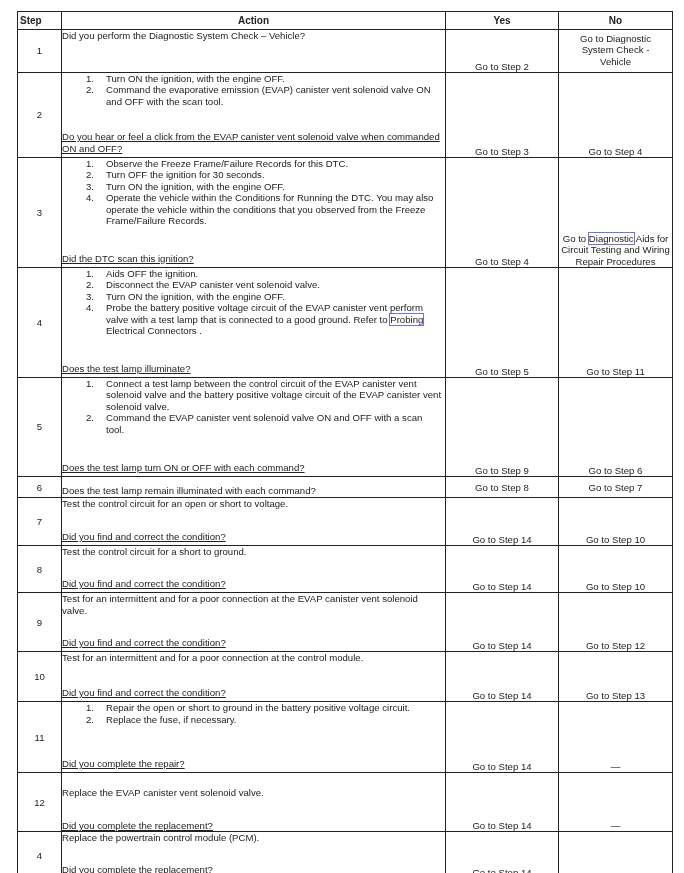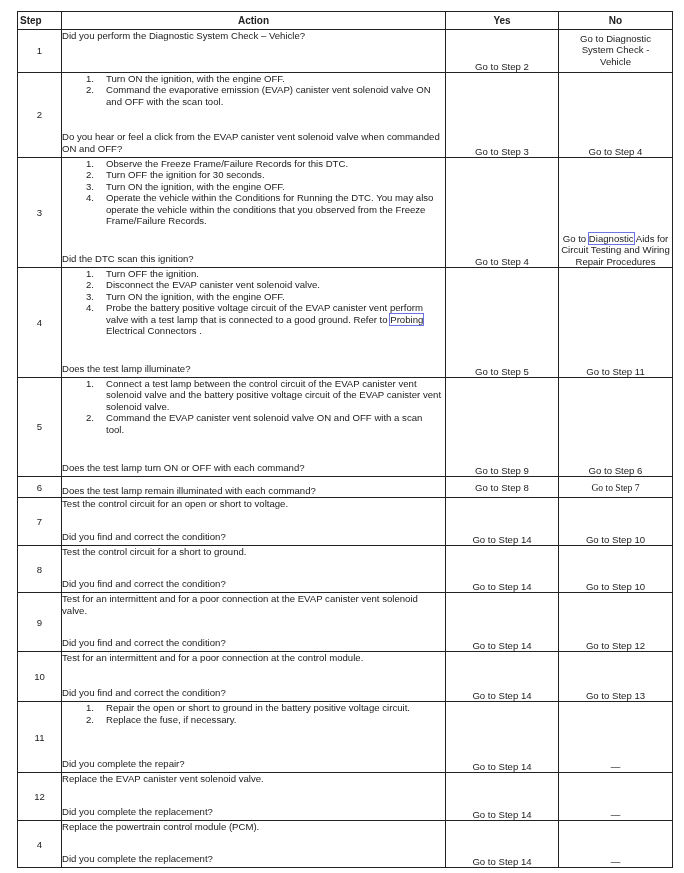--- a/index.html
+++ b/index.html
@@ -32,21 +32,21 @@
   }
   table.diag th.step-h { text-align: left; padding-left: 2px; }
   td.step { text-align: center; vertical-align: middle; }
   td.action { vertical-align: top; padding: 2px 2px 2px 3px; }
   td.yes, td.no { text-align: center; vertical-align: bottom; padding: 2px 2px 3px 2px; }
   .action-inner { display: flex; flex-direction: column; justify-content: space-between; height: 100%; }
   ol.steps { margin: 0; padding: 0; list-style: none; }
   ol.steps li { display: flex; }
   ol.steps li .num { width: 44px; text-align: right; padding-right: 12px; box-sizing: border-box; flex: none; }
   ol.steps li .txt { flex: 1; padding-right: 2px; }
-  .question { margin-top: 0; }
+  .question { margin-top: 0; text-decoration: underline; }
   .link-box { outline: 1px solid #6b73e6; outline-offset: 0px; }
   tr.r1 { height: 43px; } tr.r2 { height: 85px; } tr.r3 { height: 110px; } tr.r4 { height: 110px; }
   tr.r5 { height: 99px; } tr.r6 { height: 17px; } tr.r7 { height: 48px; } tr.r8 { height: 47px; }
   tr.r9 { height: 59px; } tr.r10 { height: 50px; } tr.r11 { height: 71px; } tr.r12 { height: 48px; } tr.r13 { height: 47px; }
   td.action .action-inner { min-height: inherit; }
 </style>
 </head>
 <body>
 
 <table class="diag">
@@ -127,21 +127,21 @@
       </td>
     </tr>
 
     <tr class="r4">
       <td class="step">4</td>
       <td class="action">
         <div class="action-inner" style="height:106px;">
           <ol class="steps">
             <li>
                 <span class="num">1.</span>
-                <span class="txt">Turn OFF the ignition.</span>
+                <span class="txt">Aids OFF the ignition.</span>
               </li>
             <li>
                 <span class="num">2.</span>
                 <span class="txt">Disconnect the EVAP canister vent solenoid valve.</span>
               </li>
             <li>
                 <span class="num">3.</span>
                 <span class="txt">Turn ON the ignition, with the engine OFF.</span>
               </li>
             <li>
@@ -176,21 +176,21 @@
       <td class="yes">Go to Step 9</td>
       <td class="no">Go to Step 6</td>
     </tr>
 
     <tr class="r6">
       <td class="step">6</td>
       <td class="action" style="vertical-align:middle;padding-top:8px;padding-bottom:1px;">
         <div>Does the test lamp remain illuminated with each command?</div>
       </td>
       <td class="yes" style="vertical-align:middle;padding:1px;">Go to Step 8</td>
-      <td class="no" style="vertical-align:middle;padding:1px;font-family:Liberation Serif, serif;">Go to Step 7</td>
+      <td class="no" style="vertical-align:middle;padding:1px;">Go to Step 7</td>
     </tr>
 
     <tr class="r7">
       <td class="step">7</td>
       <td class="action">
         <div class="action-inner" style="height:44px;">
           <div>Test the control circuit for an open or short to voltage.</div>
           <div class="question">Did you find and correct the condition?</div>
         </div>
       </td>
@@ -251,21 +251,21 @@
           <div class="question">Did you complete the repair?</div>
         </div>
       </td>
       <td class="yes">Go to Step 14</td>
       <td class="no">—</td>
     </tr>
 
     <tr class="r12">
       <td class="step">12</td>
       <td class="action">
-        <div class="action-inner" style="height:44px;">
+        <div class="action-inner" style="height:44px;margin-top:14px;">
           <div>Replace the EVAP canister vent solenoid valve.</div>
           <div class="question">Did you complete the replacement?</div>
         </div>
       </td>
       <td class="yes">Go to Step 14</td>
       <td class="no">—</td>
     </tr>
 
     <tr class="r13">
       <td class="step">4</td>

